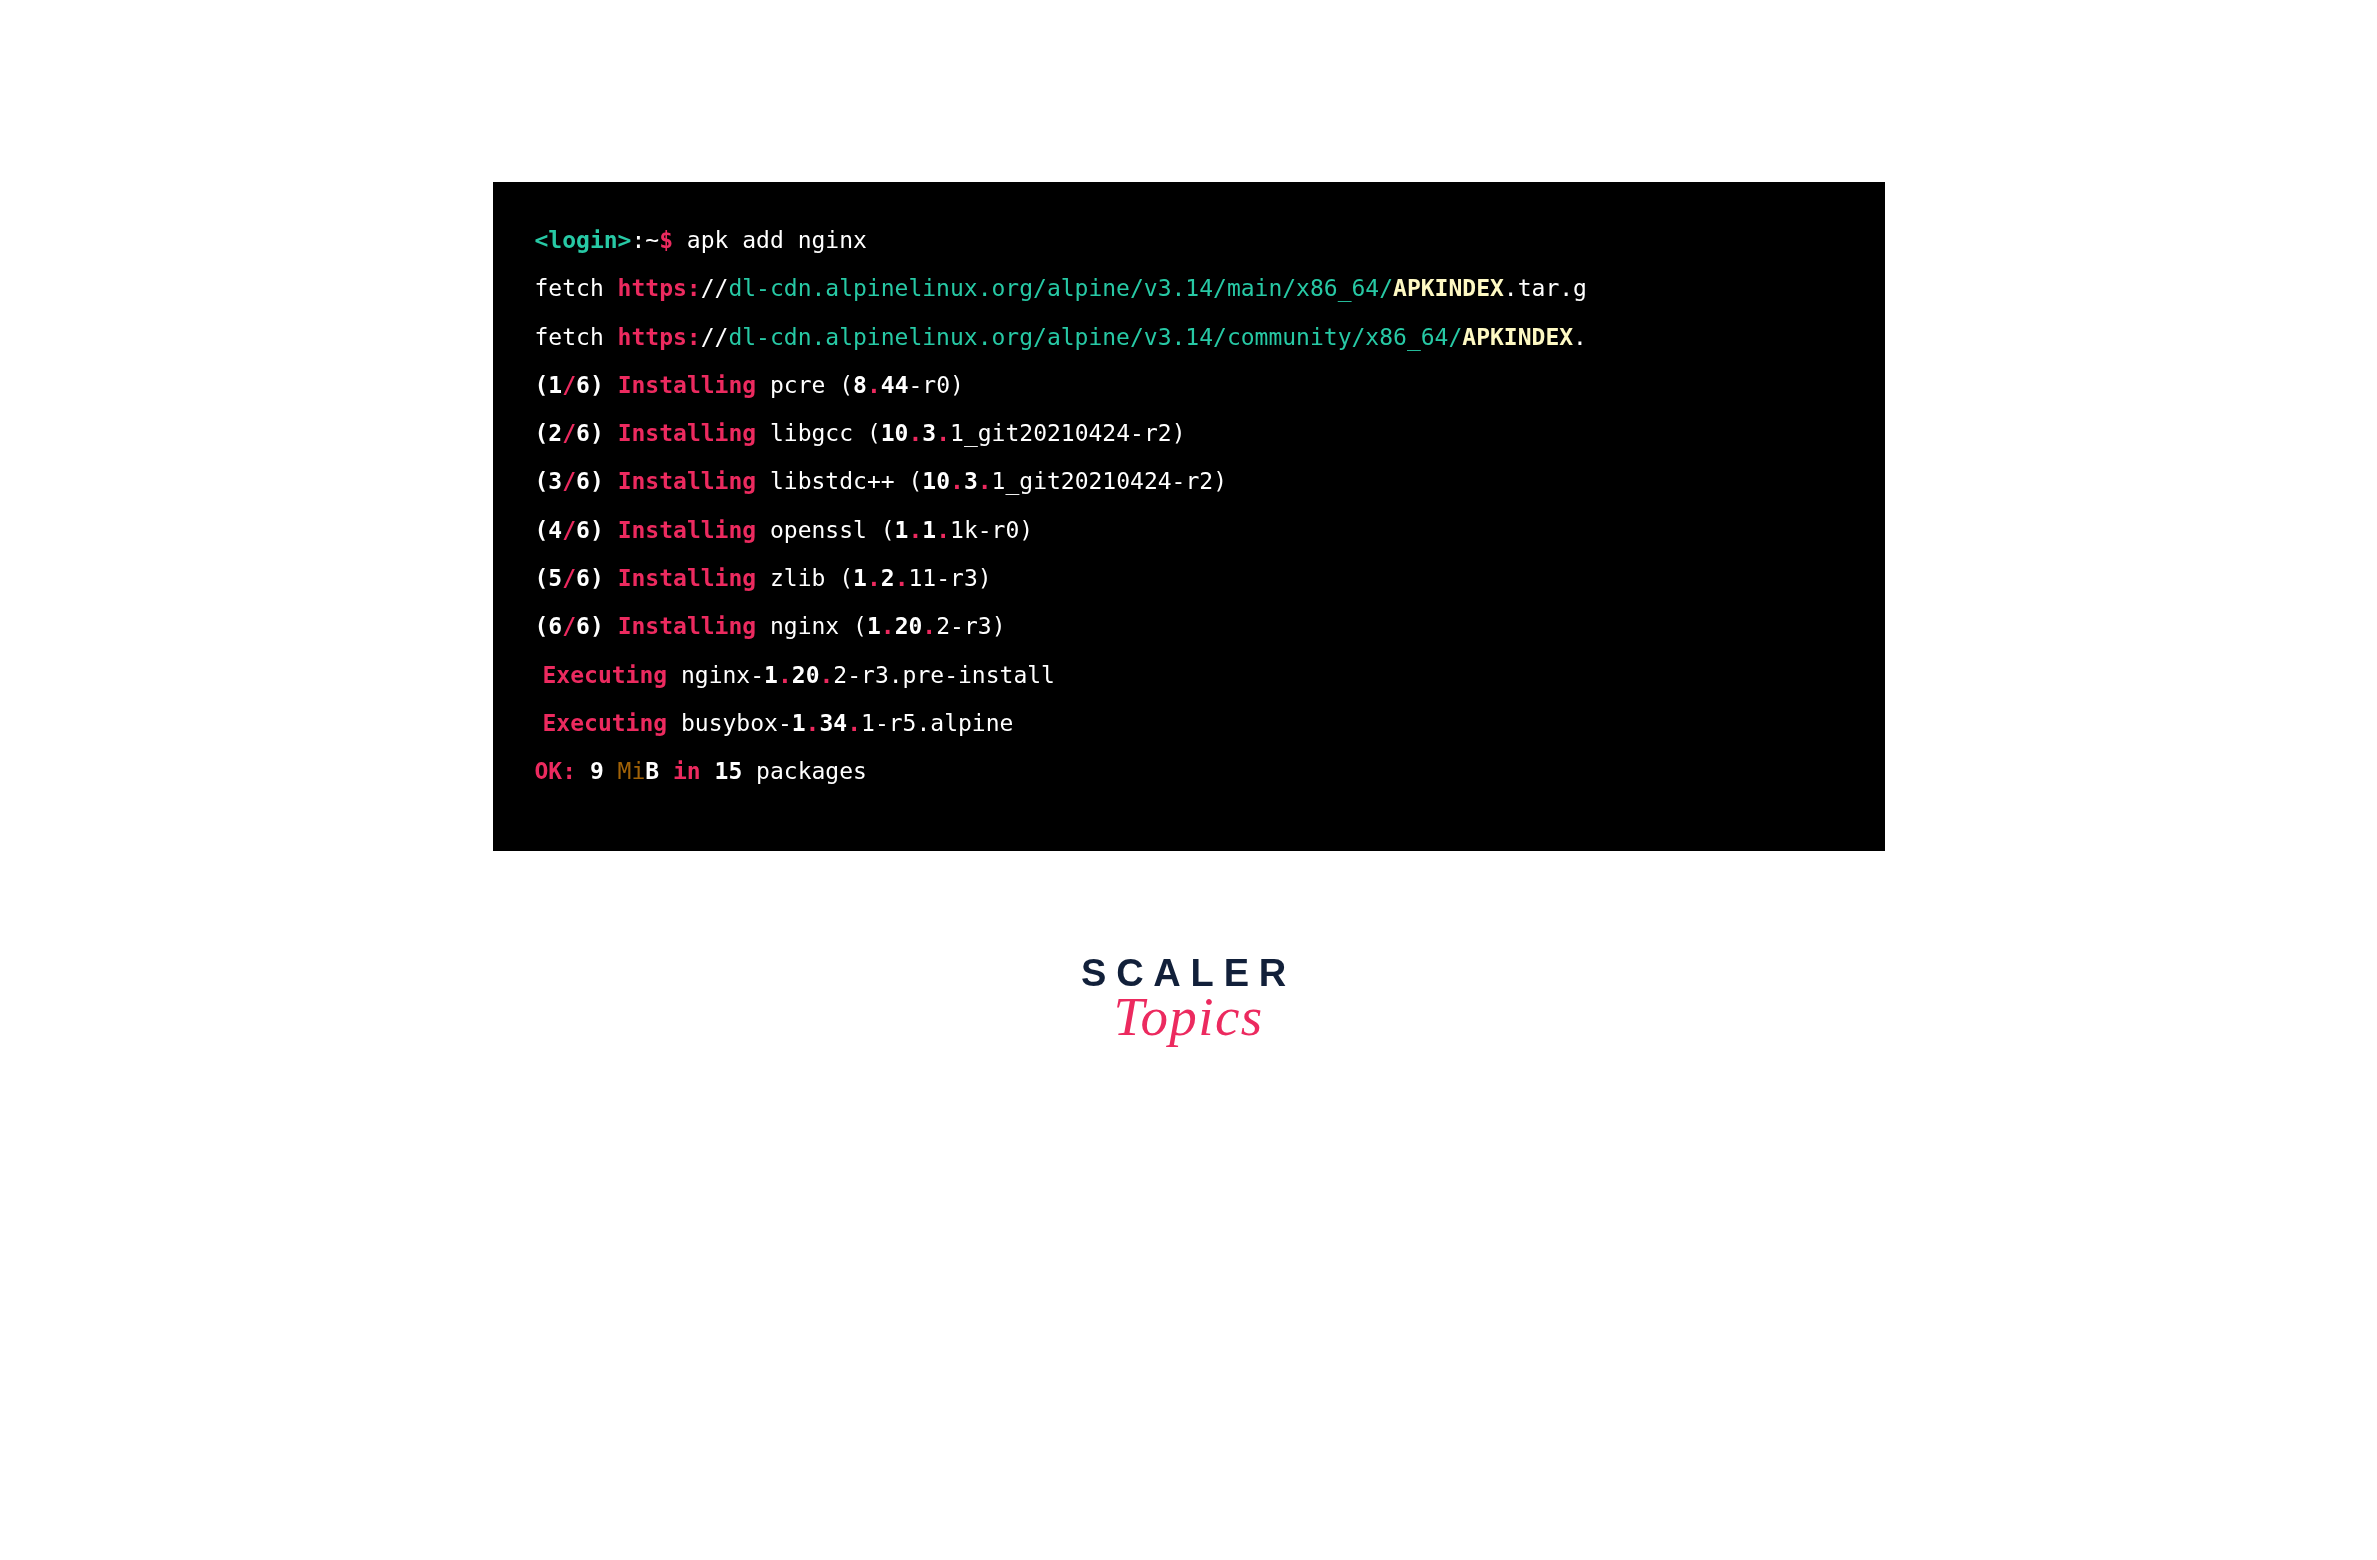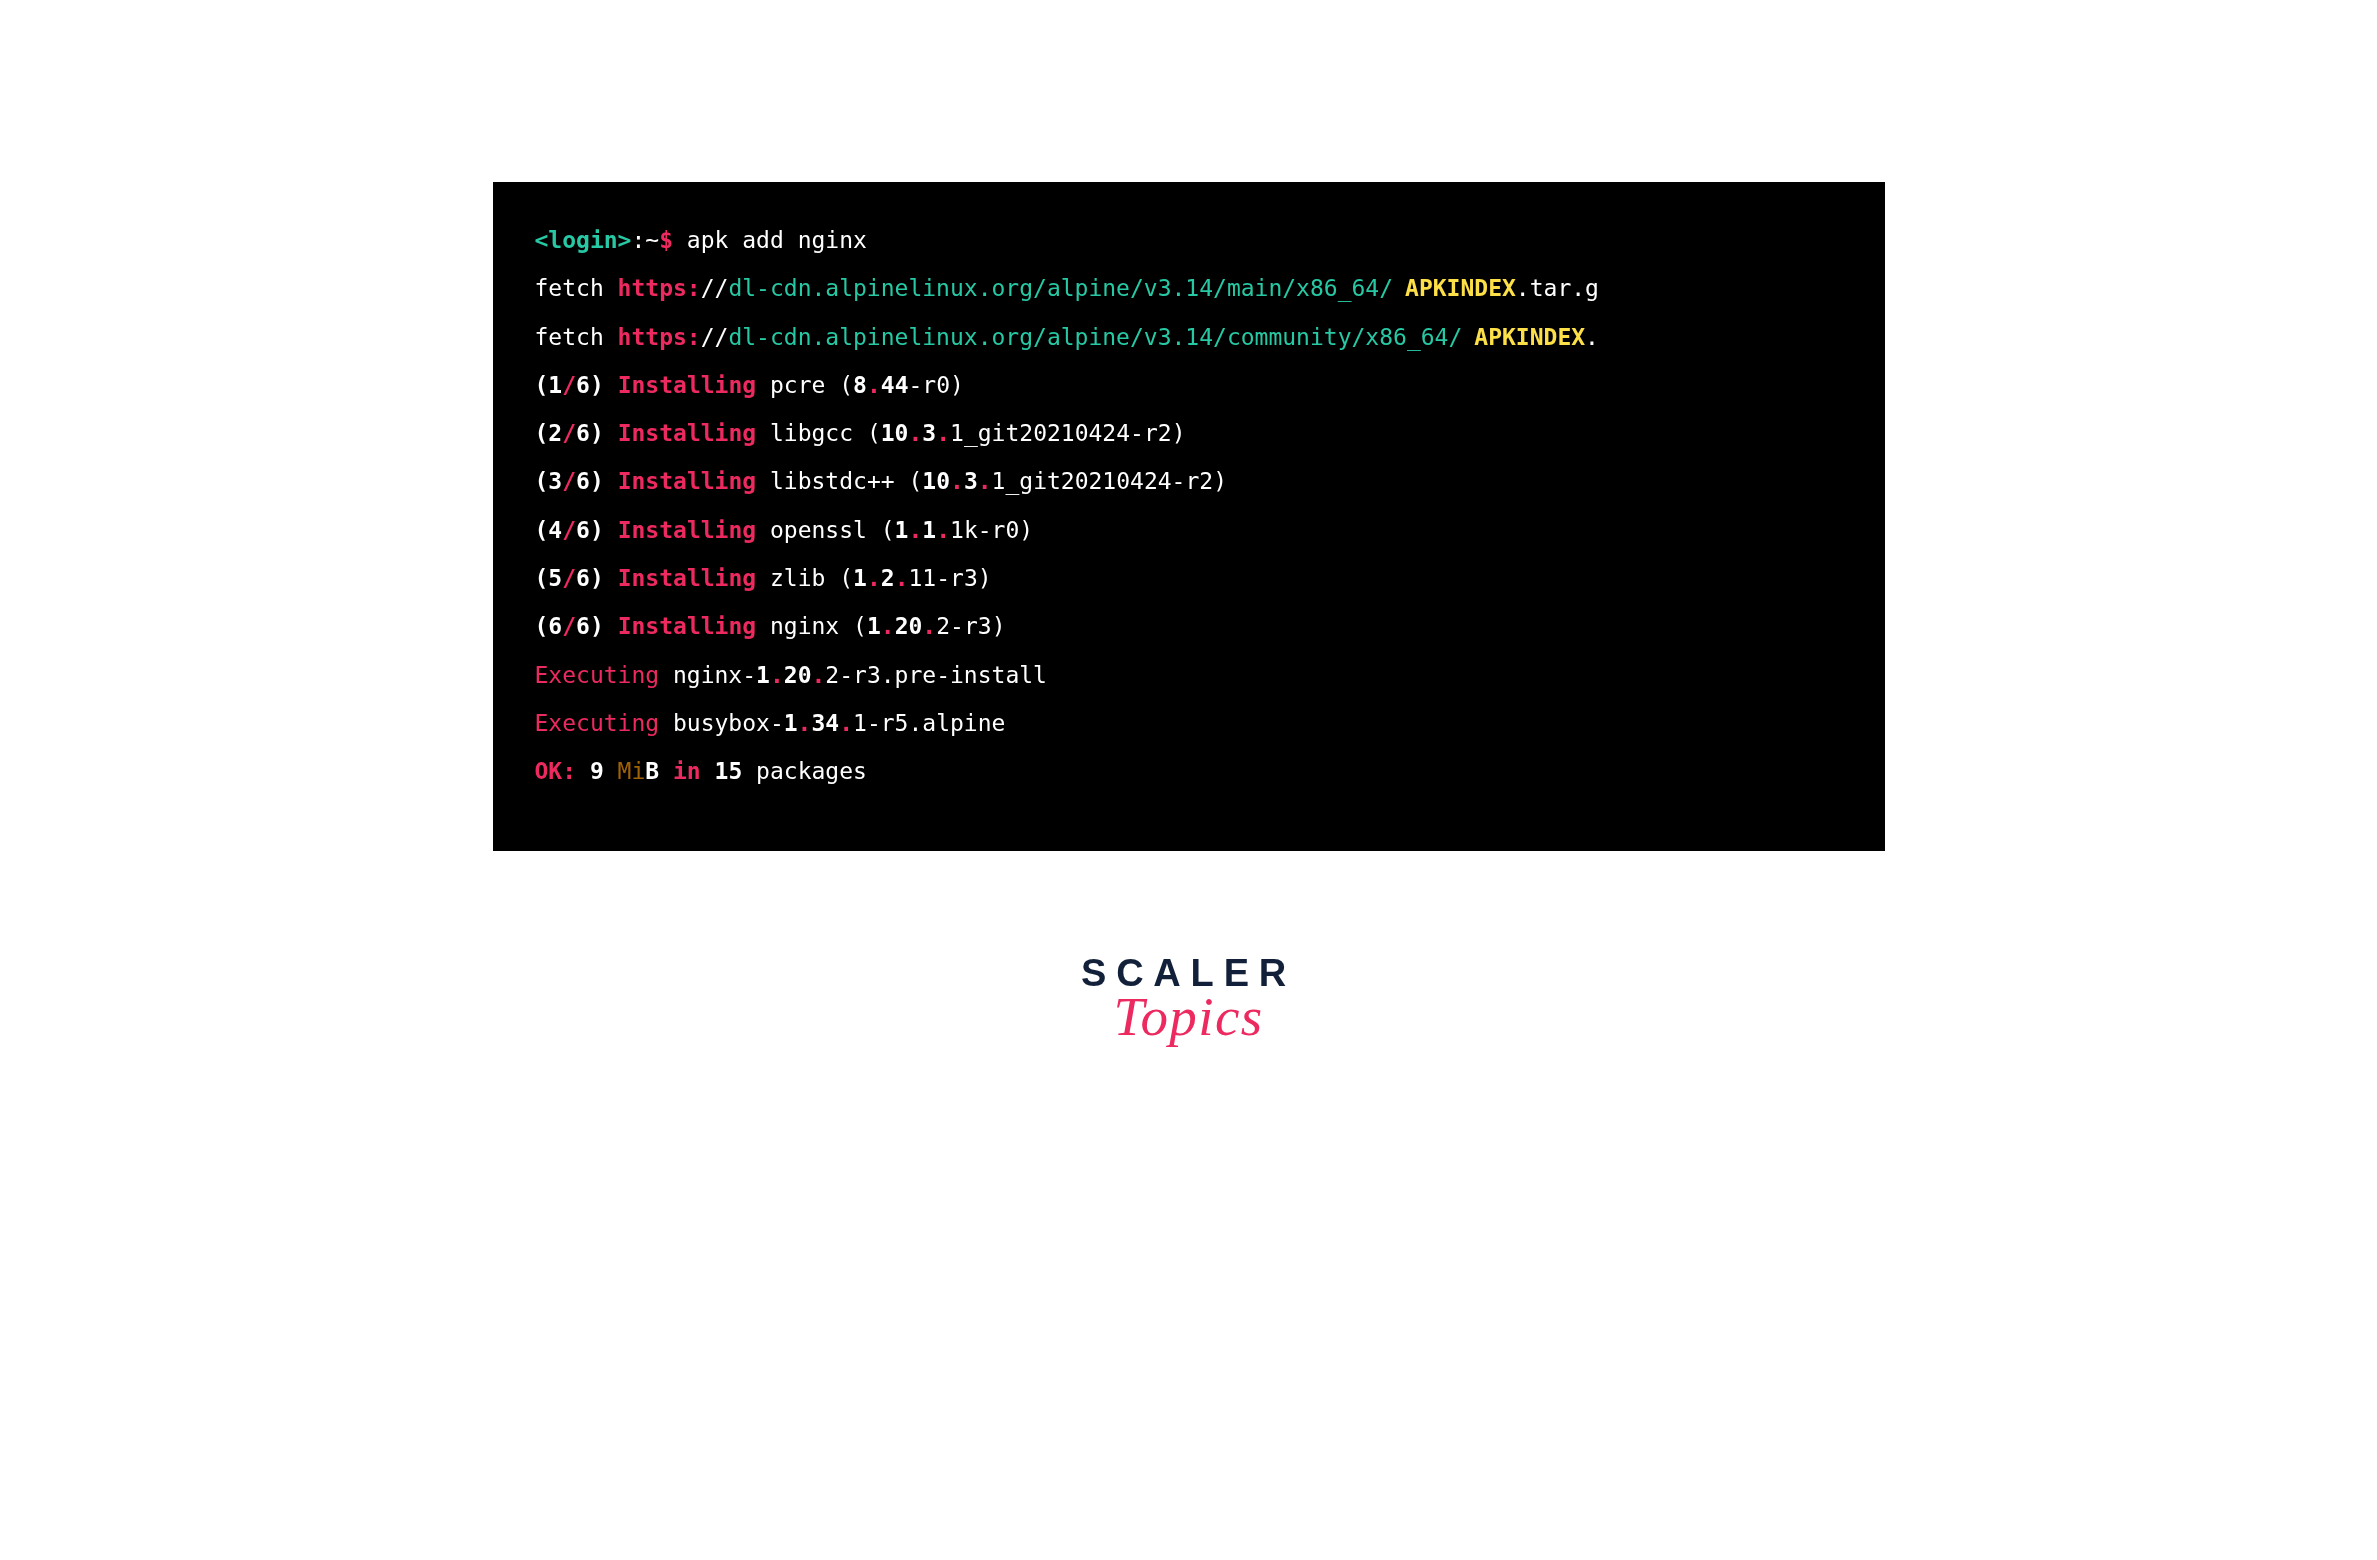--- a/index.html
+++ b/index.html
@@ -37,37 +37,37 @@
     .prompt-user { color: #27c9a5; font-weight: bold; }
     .prompt-colon { color: #ffffff; }
     .prompt-tilde { color: #ffffff; }
     .prompt-dollar { color: #ec2a5f; font-weight: bold; }
     .cmd { color: #ffffff; }
 
     .fetch { color: #ffffff; }
     .url-scheme { color: #ec2a5f; font-weight: bold; }
     .url-sep { color: #ffffff; }
     .url-host { color: #27c9a5; }
-    .url-file-red { color: #fde047; font-weight: bold; margin-left: 12px; }
+    .url-file-red { color: #fef9c3; font-weight: bold; }
     .url-file-wh { color: #ffffff; margin-top: 33px; }
 
     .paren { color: #ffffff; font-weight: bold; }
     .counter-num { color: #ffffff; font-weight: bold; }
     .counter-slash { color: #ec2a5f; font-weight: bold; }
     .installing { color: #ec2a5f; font-weight: bold; }
     .pkg-name { color: #ffffff; }
     .paren-wh { color: #ffffff; }
     .ver-main { color: #ffffff; }
     .ver-maj { color: #ffffff; font-weight: bold;}
     .ver-min { color: #ffffff; font-weight: bold; }
     .ver-dot-red { color: #ec2a5f; font-weight: bold; }
     .ver-rev { color: #ffffff; }
     .dash-wh { color: #ffffff; }
 
-    .executing { color: #ec2a5f; font-weight: normal; }
+    .executing { color: #ec2a5f; font-weight: bold; margin-left: 8px; }
     .exec-arg { color: #ffffff; }
 
     .ok { color: #ec2a5f; font-weight: bold; }
     .summary-num { color: #ffffff; font-weight: bold; }
     .mib { color: #a16207; font-weight: normal; }
     .mib-b { color: #ffffff; font-weight: bold;}
     .in-word { color: #ec2a5f; font-weight: bold; }
     .packages { color: #ffffff; }
 
     .logo {

